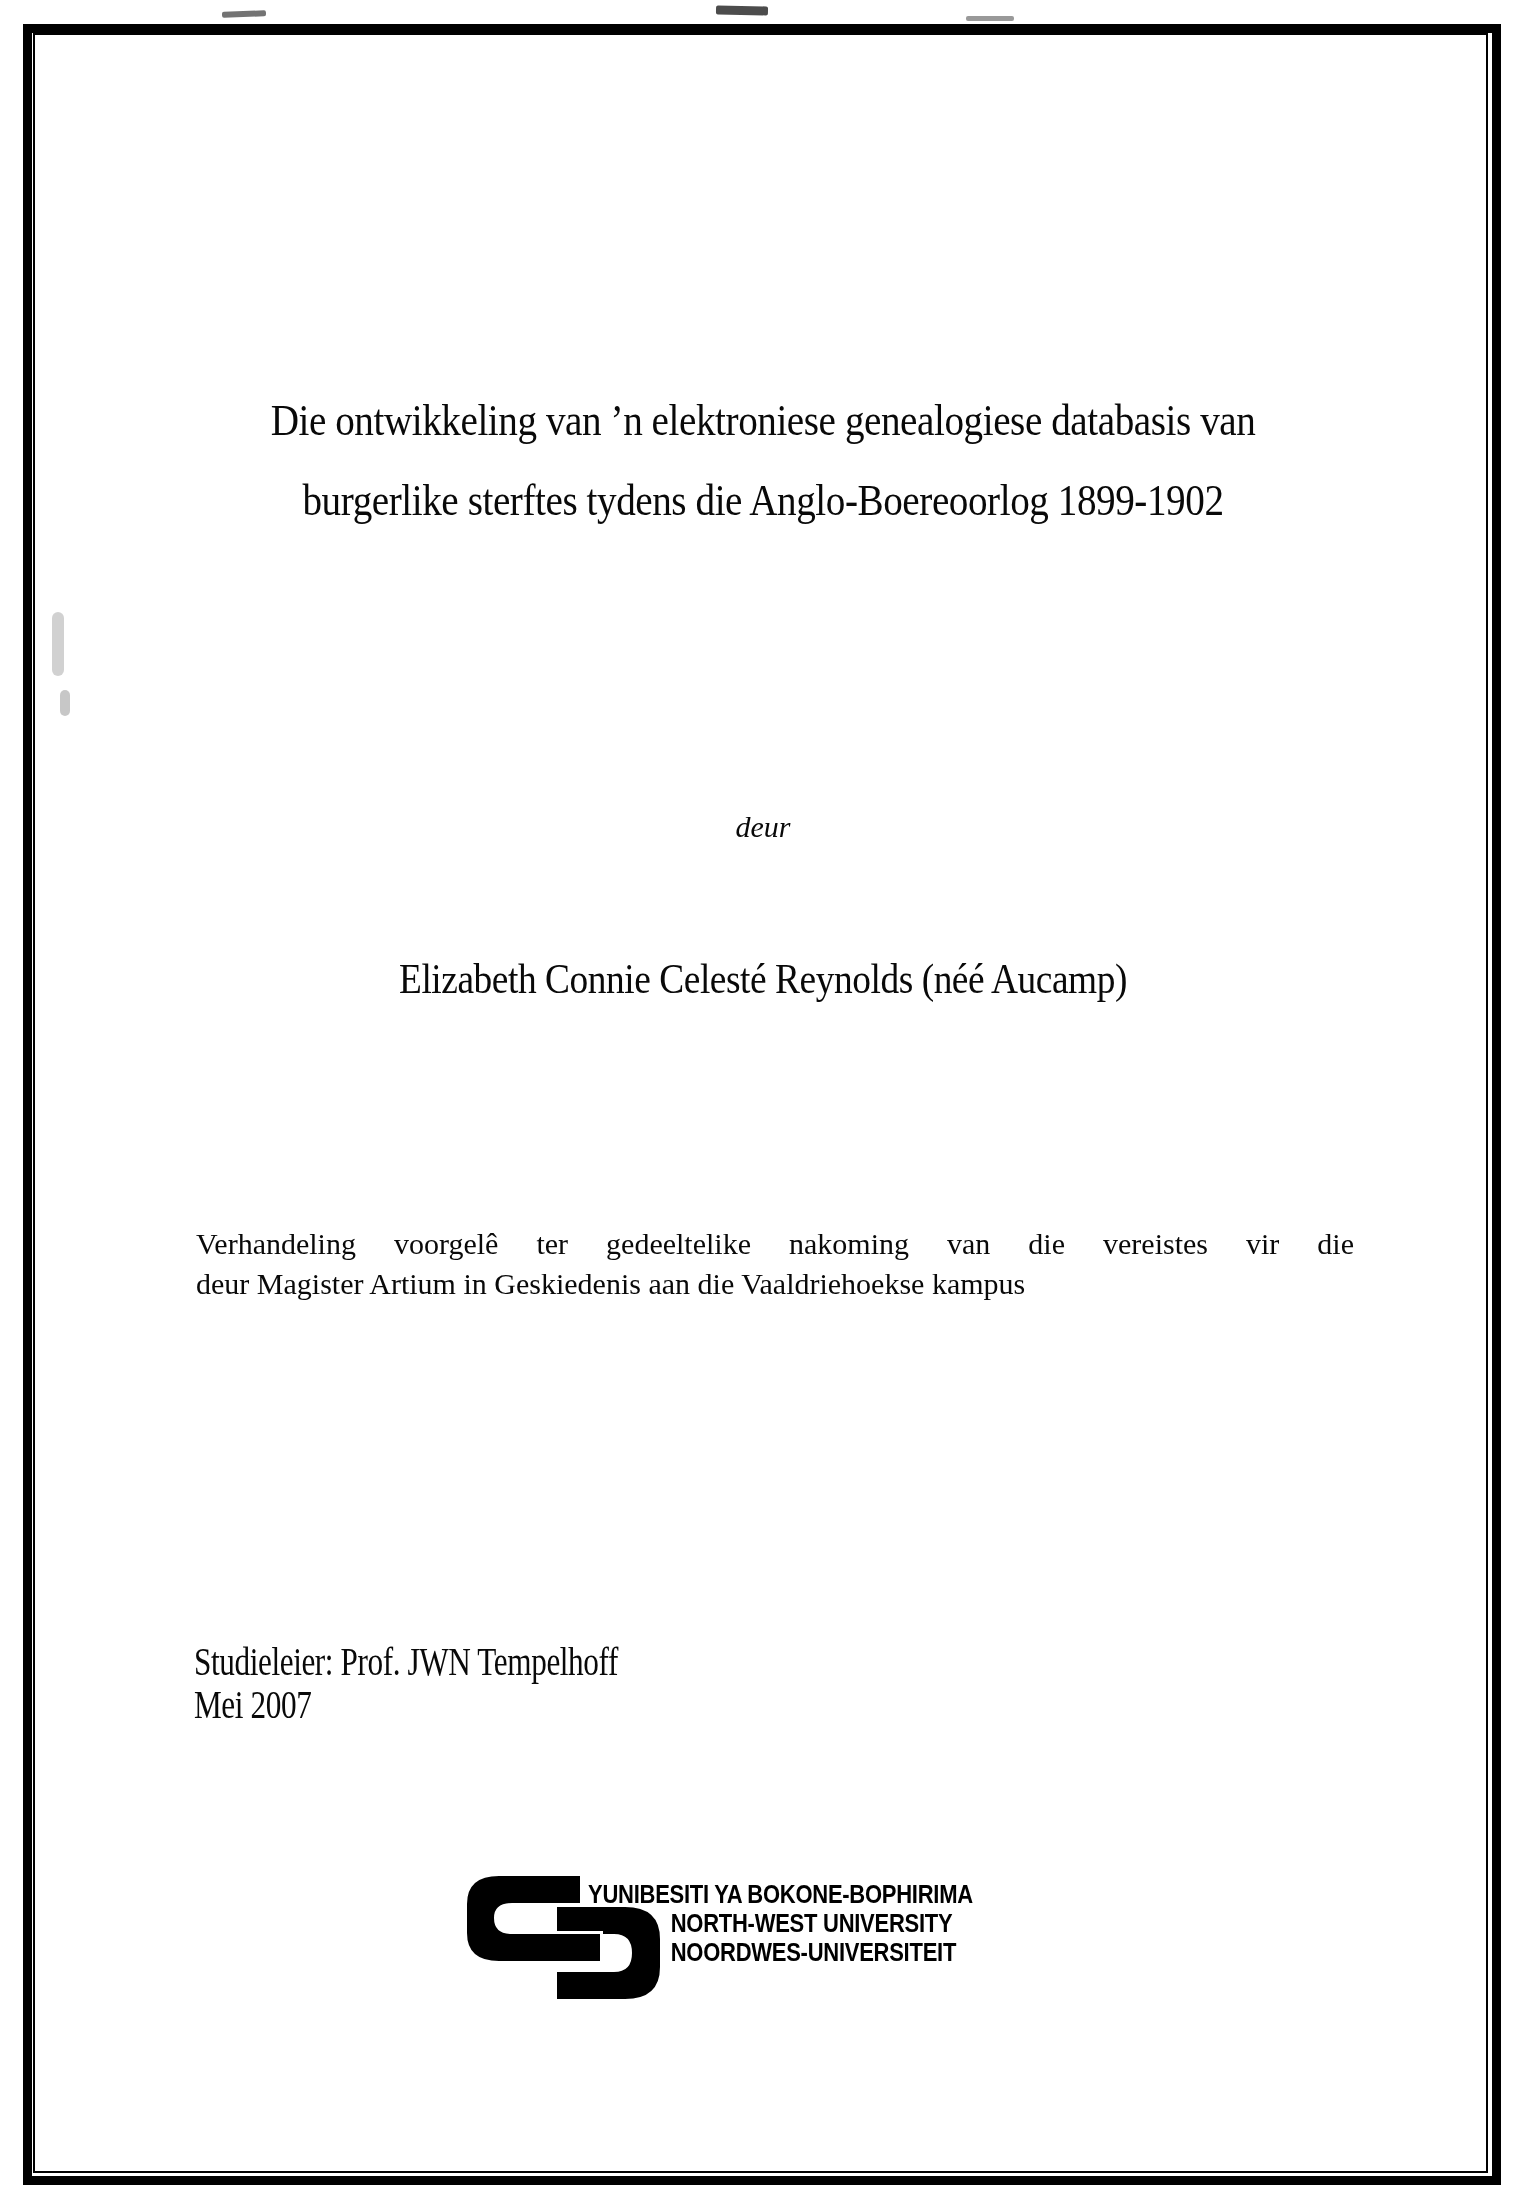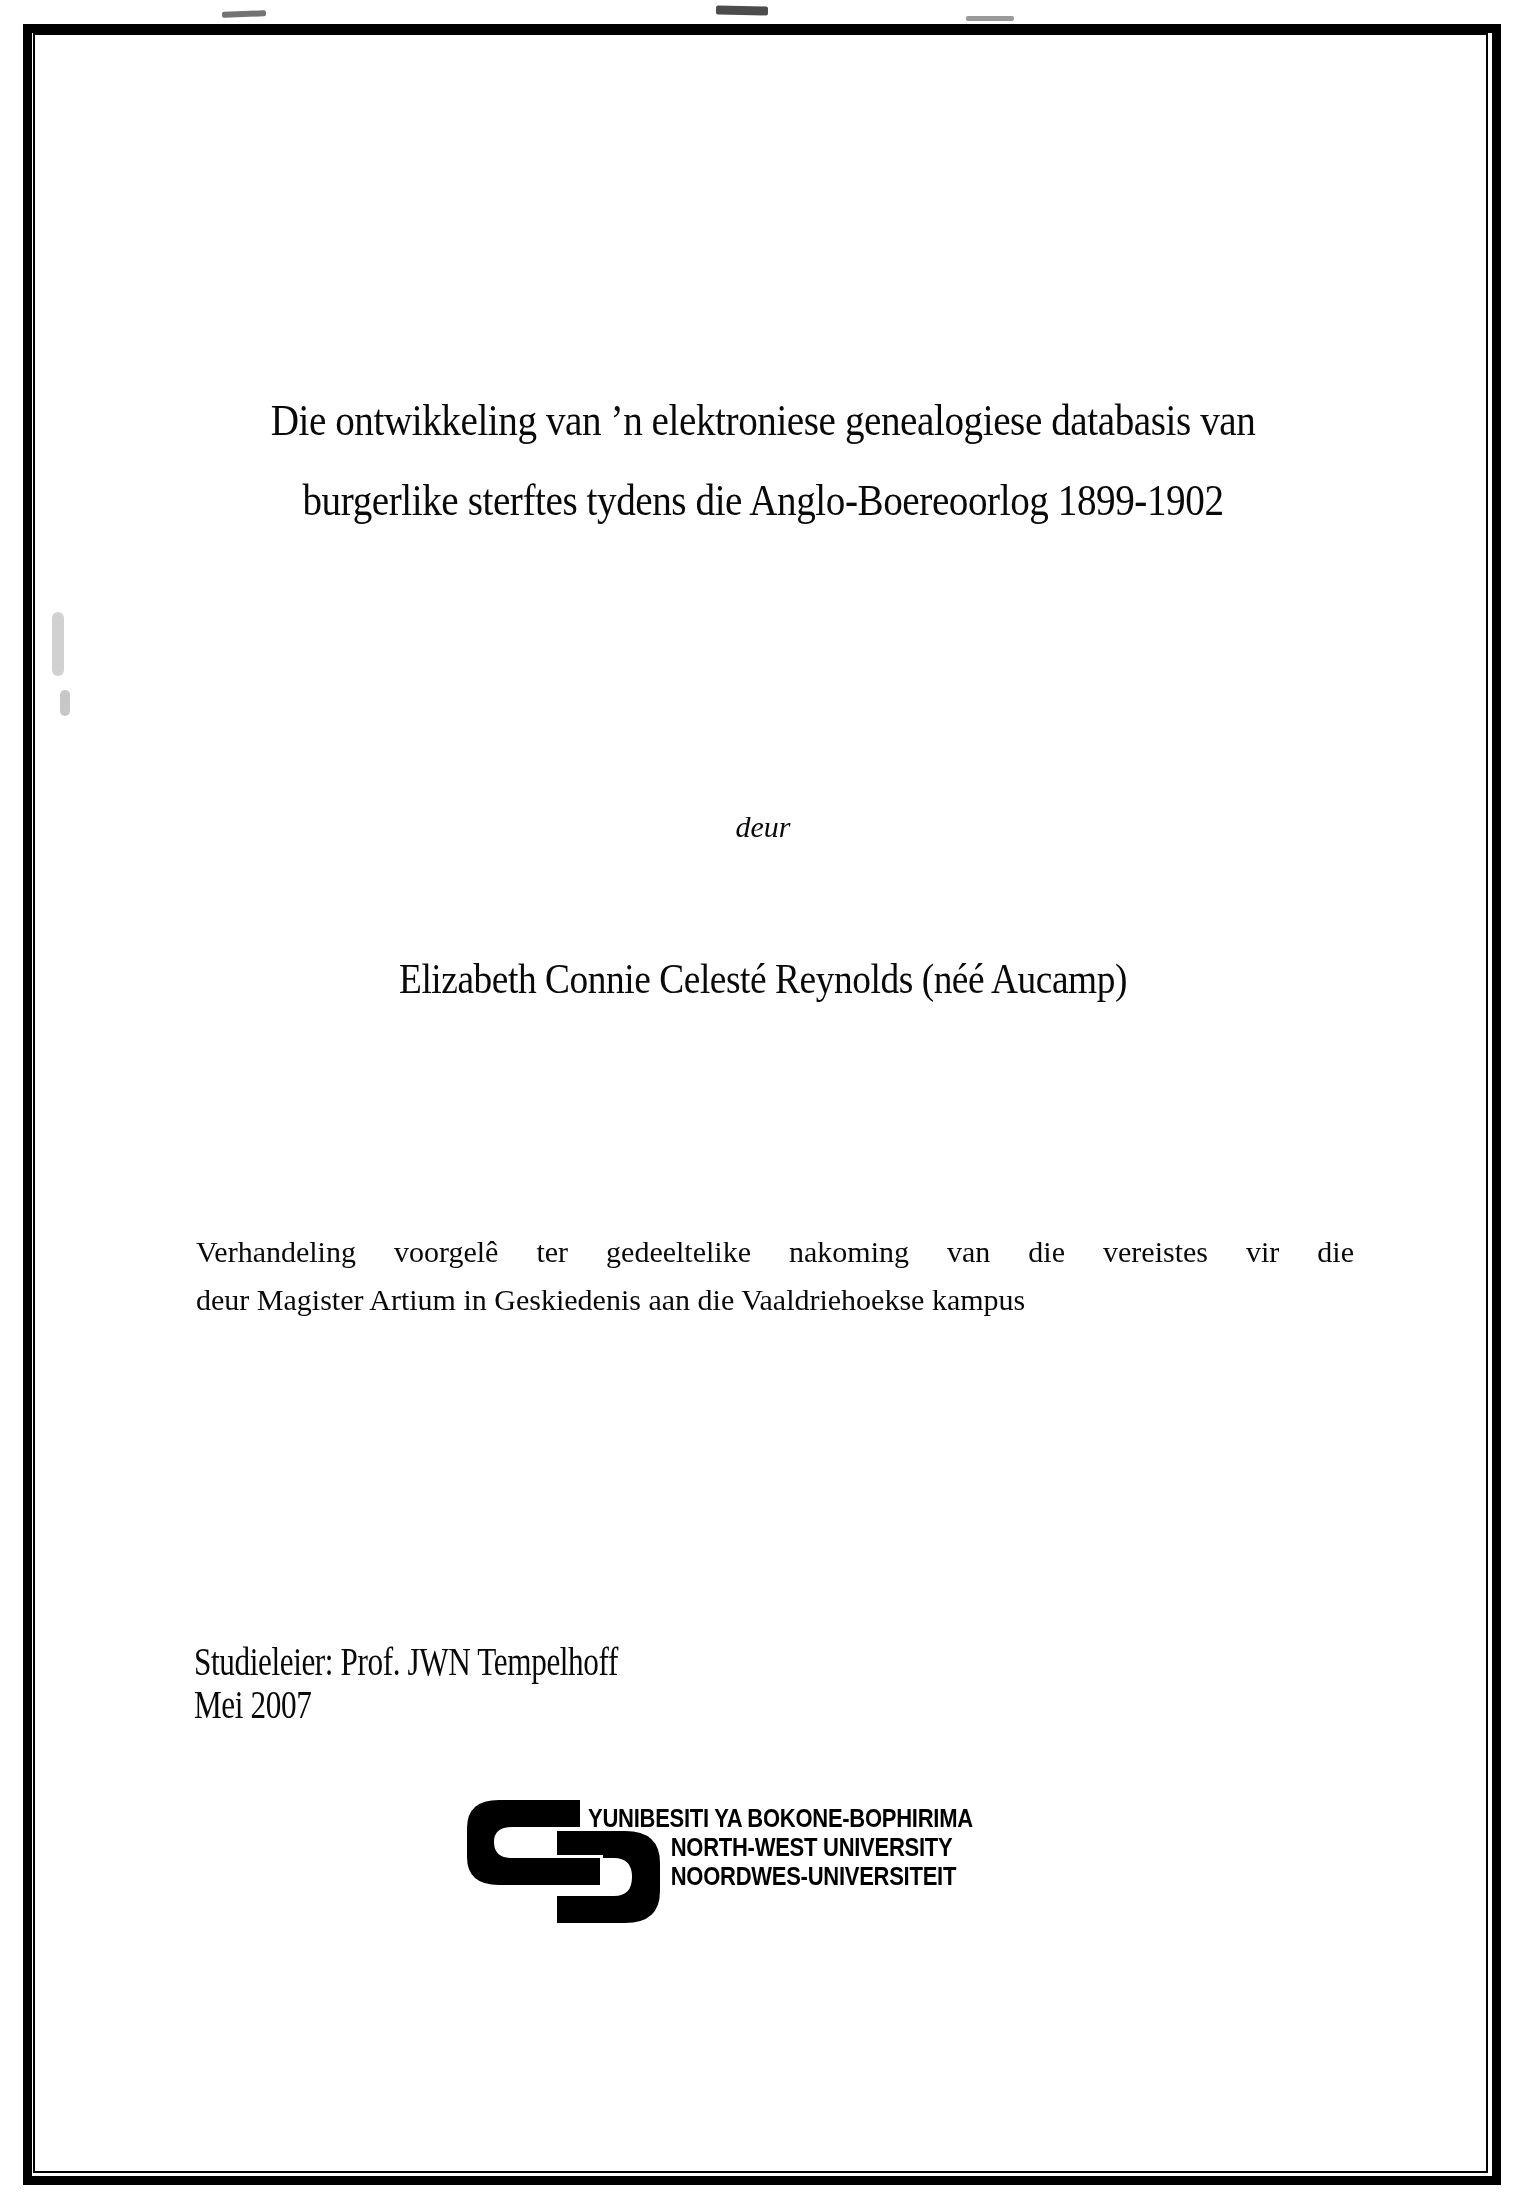--- a/index.html
+++ b/index.html
@@ -34,29 +34,29 @@
   }
   .byline{font-size:30px;line-height:30px;}
   .author-line{
     font-size:42px;line-height:42px;letter-spacing:-0.5px;
     transform:scaleX(0.89);transform-origin:center;
   }
   .statement{
     position:absolute;left:196px;top:1224px;width:1158px;
     font-size:30px;line-height:40px;white-space:normal;
   }
-  .statement .line{display:block;margin-top:8px;}
+  .statement .line{display:block;}
   .statement .line.justified{text-align:justify;text-align-last:justify;}
   .statement .italic{}
   .supervisor-block{
     font-size:40px;line-height:43px;letter-spacing:-0.5px;
     transform:scaleX(0.78);transform-origin:left top;
   }
   
-  .logo{position:absolute;left:467px;top:1798px;width:640px;height:160px;}
+  .logo{position:absolute;left:467px;top:1874px;width:640px;height:160px;}
   .logo-mark{position:absolute;left:0;top:2px;width:193px;height:123px;}
   .logo-text{
     position:absolute;left:121px;top:6px;
     font-family:"Liberation Sans", sans-serif;font-weight:700;
     font-size:25px;line-height:29px;letter-spacing:-0.3px;
     transform:scaleX(0.88);transform-origin:left top;
     white-space:nowrap;color:#000;
   }
   .logo-text .lt1{display:block;}
   .logo-text .lt2,.logo-text .lt3{display:block;padding-left:94px;}

